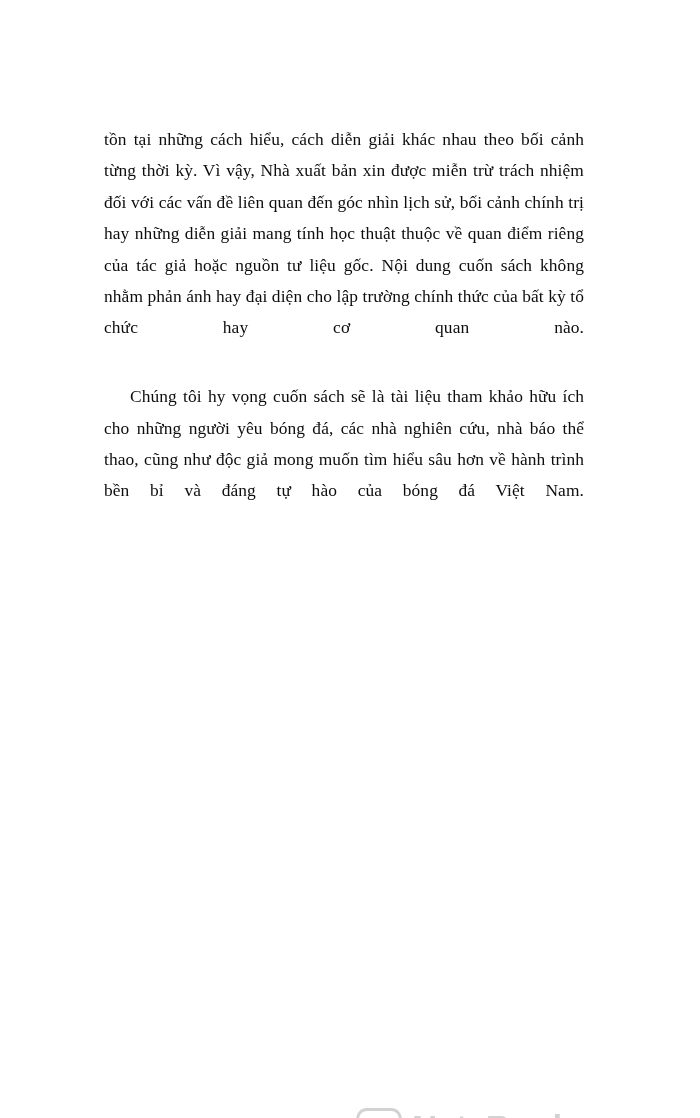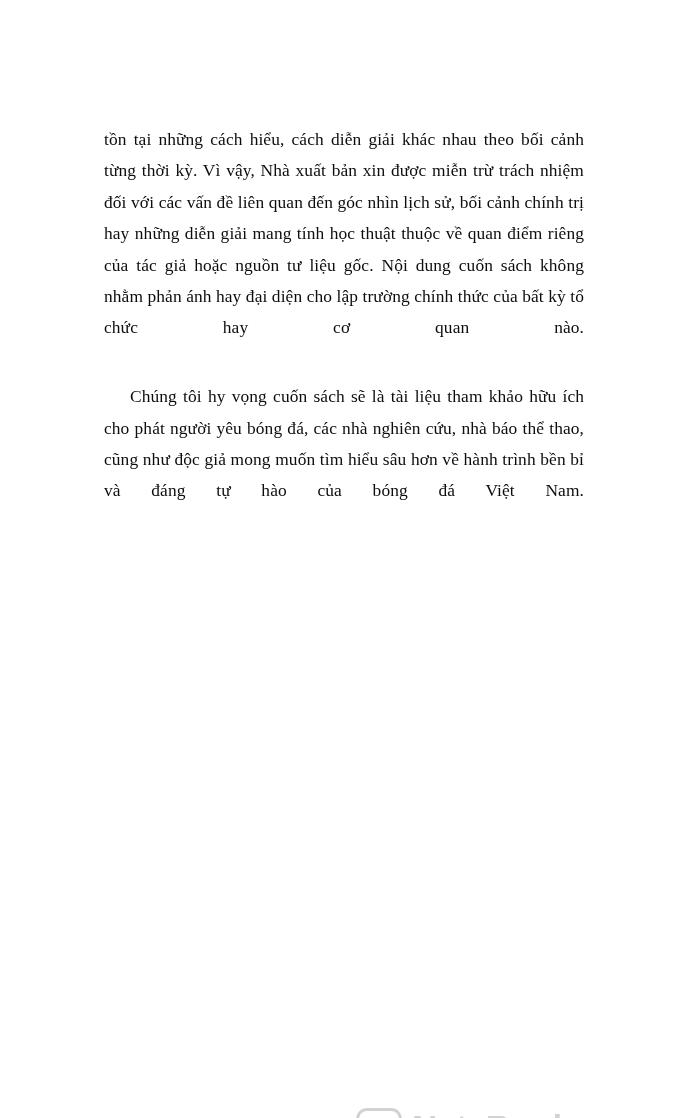--- a/index.html
+++ b/index.html
@@ -96,21 +96,21 @@
     letter-spacing: 0;
   }
 </style>
 </head>
 <body>
 
 <div class="page">
 
   <div class="text-block">
     <p class="para">tồn tại những cách hiểu, cách diễn giải khác nhau theo bối cảnh từng thời kỳ. Vì vậy, Nhà xuất bản xin được miễn trừ trách nhiệm đối với các vấn đề liên quan đến góc nhìn lịch sử, bối cảnh chính trị hay những diễn giải mang tính học thuật thuộc về quan điểm riêng của tác giả hoặc nguồn tư liệu gốc. Nội dung cuốn sách không nhằm phản ánh hay đại diện cho lập trường chính thức của bất kỳ tổ chức hay cơ quan nào.</p>
-    <p class="para indent">Chúng tôi hy vọng cuốn sách sẽ là tài liệu tham khảo hữu ích cho phát người yêu bóng đá, các nhà nghiên cứu, nhà báo thể thao, cũng như độc giả mong muốn tìm hiểu sâu hơn về hành trình bền bỉ và đáng tự hào của bóng đá Việt Nam.</p>
+    <p class="para indent">Chúng tôi hy vọng cuốn sách sẽ là tài liệu tham khảo hữu ích cho những người yêu bóng đá, các nhà nghiên cứu, nhà báo thể thao, cũng như độc giả mong muốn tìm hiểu sâu hơn về hành trình bền bỉ và đáng tự hào của bóng đá Việt Nam.</p>
   </div>
 
   <div class="watermark">
     <span class="wm-logo">
       <svg width="40" height="40" viewBox="0 0 40 40" aria-hidden="true">
         <path d="M11 29 L11 11 L15 11 L26 25 L26 11 L30 11 L30 29 L26 29 L15 15 L15 29 Z" fill="#d2d2d2"></path>
       </svg>
     </span>
     <span class="wm-text"><span>NetaBooks</span><span class="wm-suffix">.vn</span></span>
   </div>

